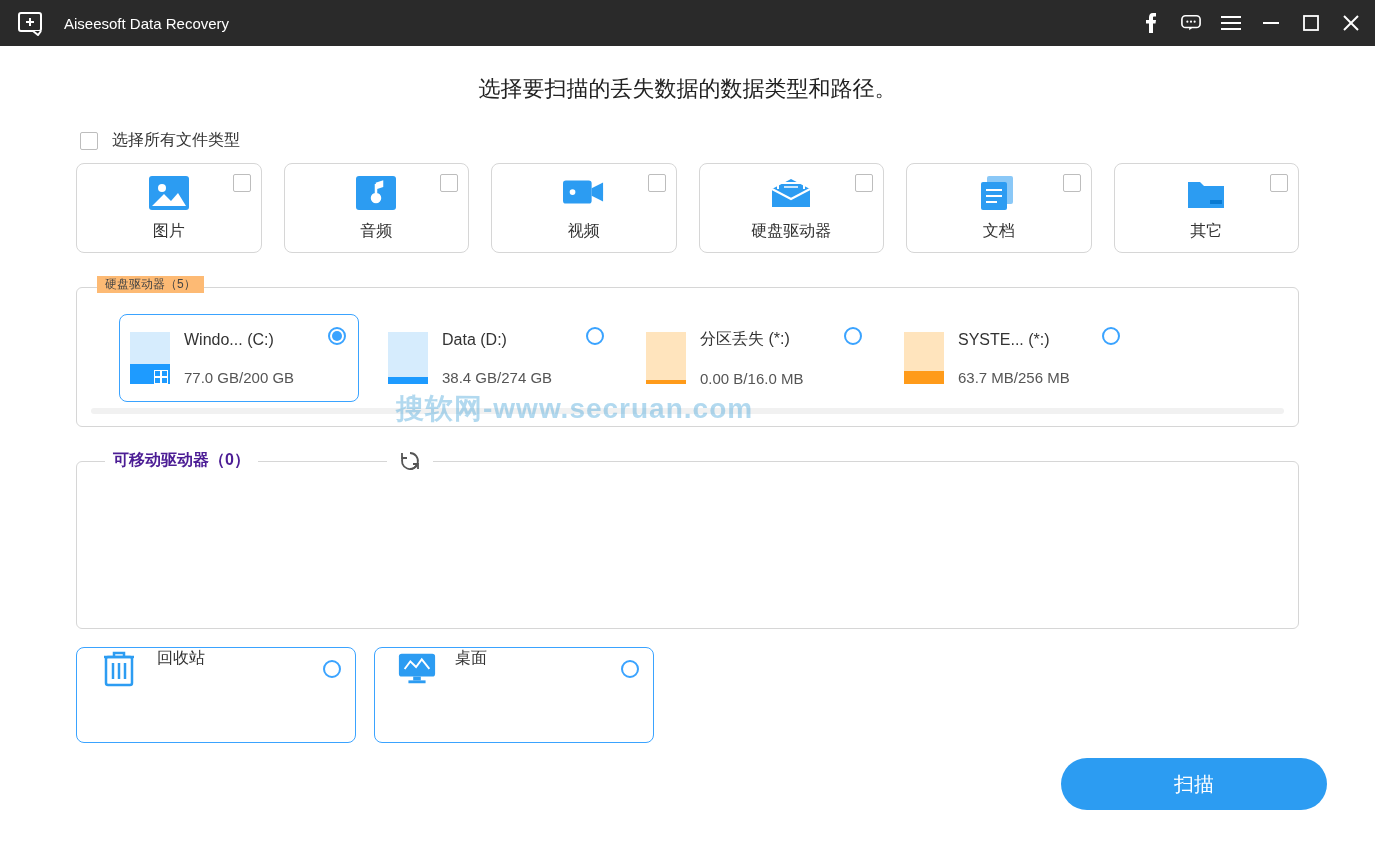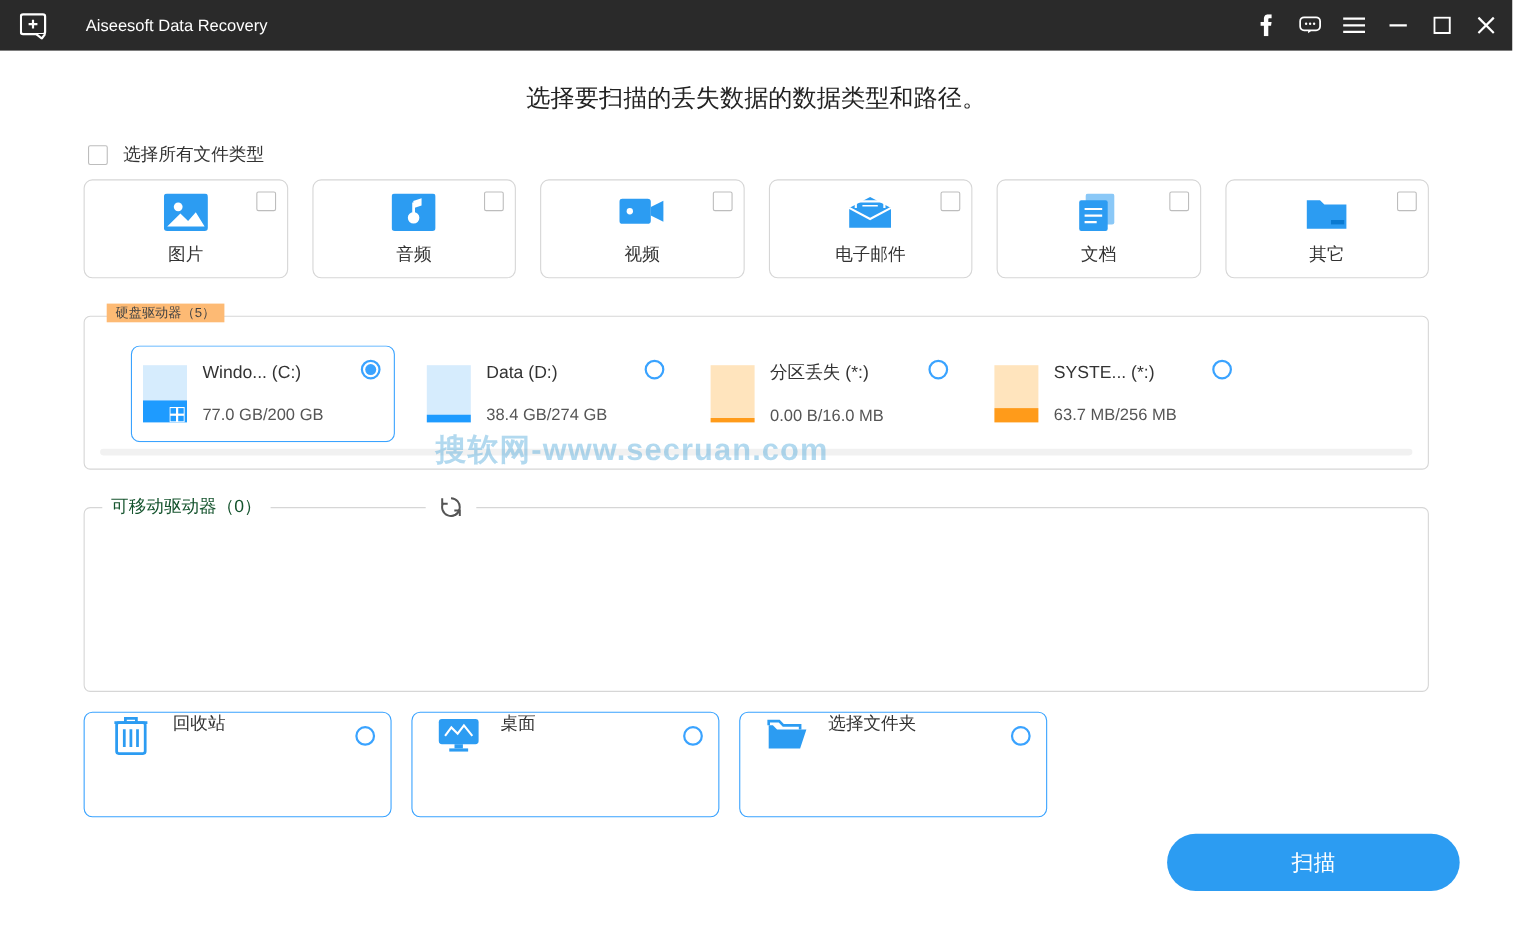--- a/index.html
+++ b/index.html
@@ -17,21 +17,21 @@
   align-items: center;
   padding: 0 14px 0 18px;
   color: #fff;
 }
 .titlebar-logo {
   display: flex;
   align-items: center;
   gap: 10px;
 }
 .titlebar-logo svg { display: block; }
-.titlebar-title { font-size: 15px; font-weight: 400; margin-left: 20px; }
+.titlebar-title { font-size: 15px; font-weight: 400; margin-left: 6px; }
 .titlebar-right { margin-left: auto; display: flex; align-items: center; gap: 20px; }
 .titlebar-right svg, .titlebar-right .win-btn { cursor: pointer; }
 .win-btn { width: 20px; height: 20px; display:flex; align-items:center; justify-content:center; }
 
 .main { padding: 28px 76px 0 76px; }
 .heading {
   text-align: center;
   font-size: 22px;
   color: #222;
   font-weight: 400;
@@ -137,25 +137,25 @@
 
 .removable-frame {
   border: 1.5px solid #d6d6d6;
   border-radius: 6px;
   margin-top: 34px;
   height: 168px;
   position: relative;
 }
 .removable-legend {
   position: absolute;
-  top: -12px; left: 16px;
+  top: -12px; left: 28px;
   background: #fff;
   padding: 0 8px;
   display: flex; align-items: center;
-  font-size: 16px; color: #14532d;
+  font-size: 16px; color: #4c1d95; font-weight: bold;
 }
 .refresh-legend {
   position: absolute;
   top: -12px; left: 310px;
   background: #fff;
   padding: 0 12px;
 }
 
 .location-grid {
   margin-top: 18px;
@@ -299,21 +299,21 @@
     </div>
     <div class="type-card">
       <div class="checkbox"></div>
       <div class="icon-box">
         <svg width="42" height="32" viewBox="0 0 42 32">
             <path d="M2 12 L21 2 L40 12 L40 30 L2 30 Z" fill="#2c9cf2"></path>
             <path d="M2 12 L21 22 L40 12 M8 12 L8 6 L34 6 L34 12" stroke="#fff" stroke-width="2" fill="none"></path>
             <line x1="14" y1="10" x2="28" y2="10" stroke="#fff" stroke-width="1.5"></line>
           </svg>
       </div>
-      <div class="label">电子邮件</div>
+      <div class="label">硬盘驱动器</div>
     </div>
     <div class="type-card">
       <div class="checkbox"></div>
       <div class="icon-box">
         <svg width="36" height="34" viewBox="0 0 36 34">
             <rect x="6" y="0" width="26" height="28" rx="2" fill="#8ac8f7"></rect>
             <rect x="0" y="6" width="26" height="28" rx="2" fill="#2c9cf2"></rect>
             <line x1="5" y1="14" x2="21" y2="14" stroke="#fff" stroke-width="2"></line>
             <line x1="5" y1="20" x2="21" y2="20" stroke="#fff" stroke-width="2"></line>
             <line x1="5" y1="26" x2="16" y2="26" stroke="#fff" stroke-width="2"></line>
@@ -423,28 +423,18 @@
       <div class="icon-box">
         <svg width="42" height="34" viewBox="0 0 42 34">
             <rect x="2" y="2" width="38" height="24" rx="3" fill="#2c9cf2"></rect>
             <path d="M8 18 L14 10 L20 16 L26 8 L34 18" stroke="#fff" stroke-width="2" fill="none"></path>
             <rect x="17" y="26" width="8" height="4" fill="#2c9cf2"></rect>
             <rect x="12" y="30" width="18" height="3" fill="#2c9cf2"></rect>
           </svg>
       </div>
       <div class="loc-label">桌面</div>
     </div>
-    <div class="location-card">
-      <div class="radio"></div>
-      <div class="icon-box">
-        <svg width="42" height="34" viewBox="0 0 42 34">
-            <path d="M4 8 L4 30 L34 30 L40 12 L12 12 L8 8 Z" fill="#2c9cf2"></path>
-            <path d="M4 8 L4 4 L14 4 L18 8 L34 8 L34 12" fill="none" stroke="#2c9cf2" stroke-width="2.5"></path>
-          </svg>
-      </div>
-      <div class="loc-label">选择文件夹</div>
-    </div>
   </div>
 </div>
 
 <div class="watermark">搜软网-www.secruan.com</div>
 
 <button class="scan-btn">扫描</button>
 
 </body></html>

